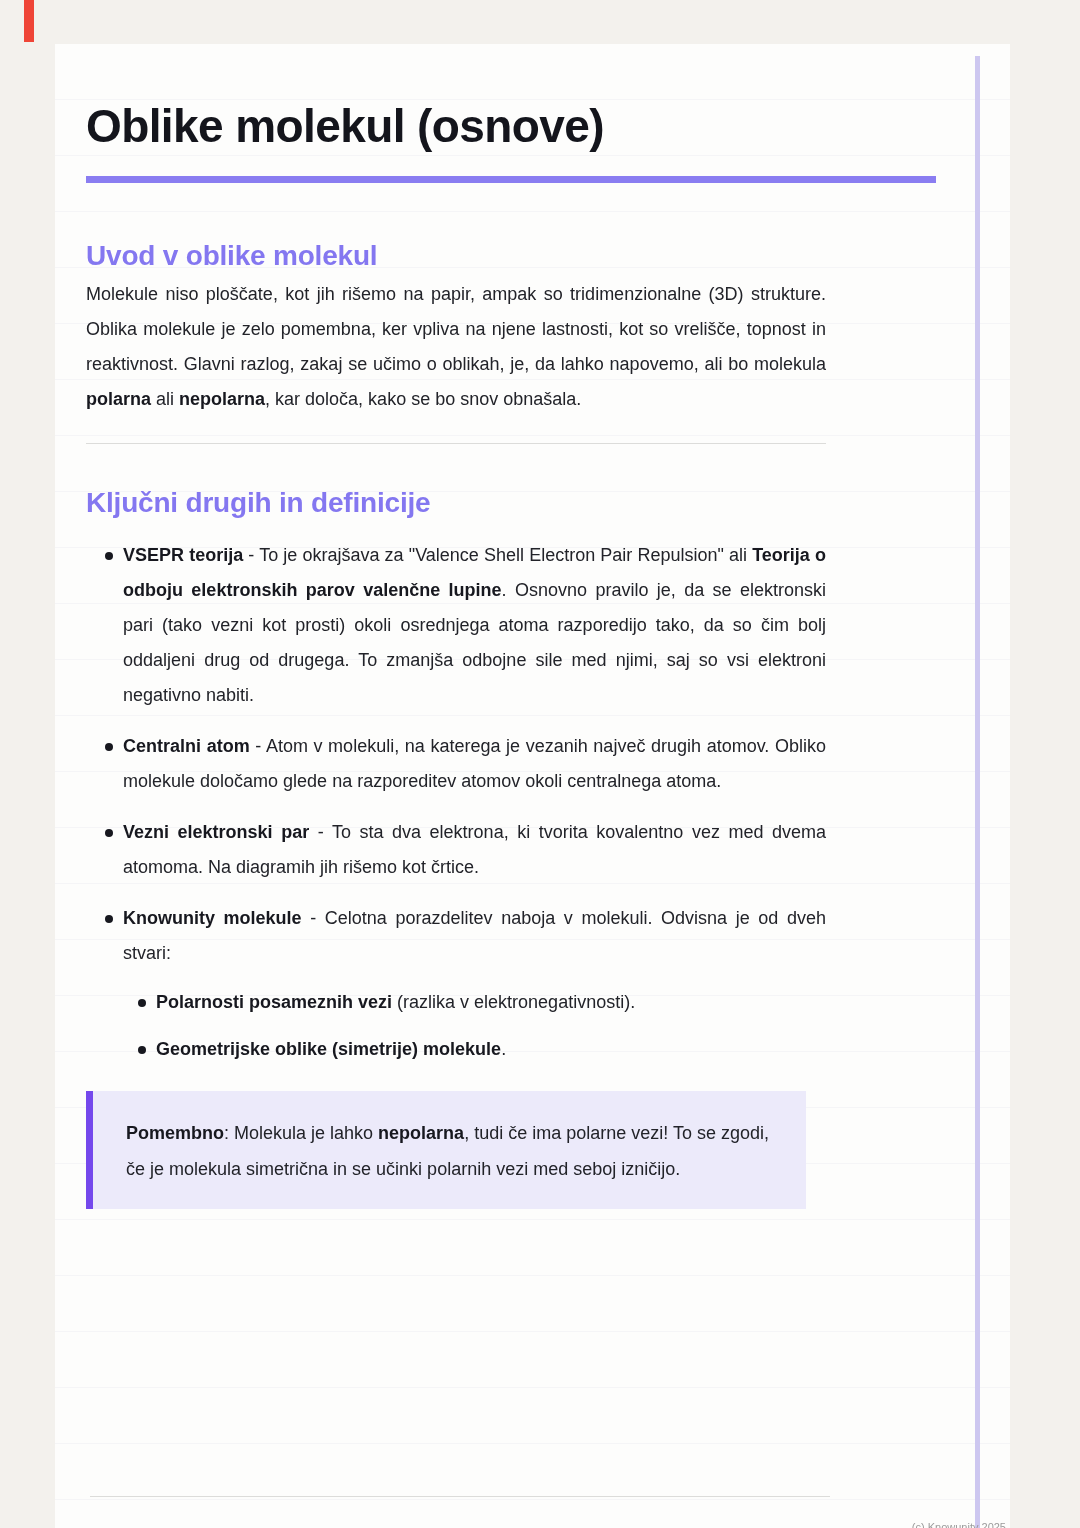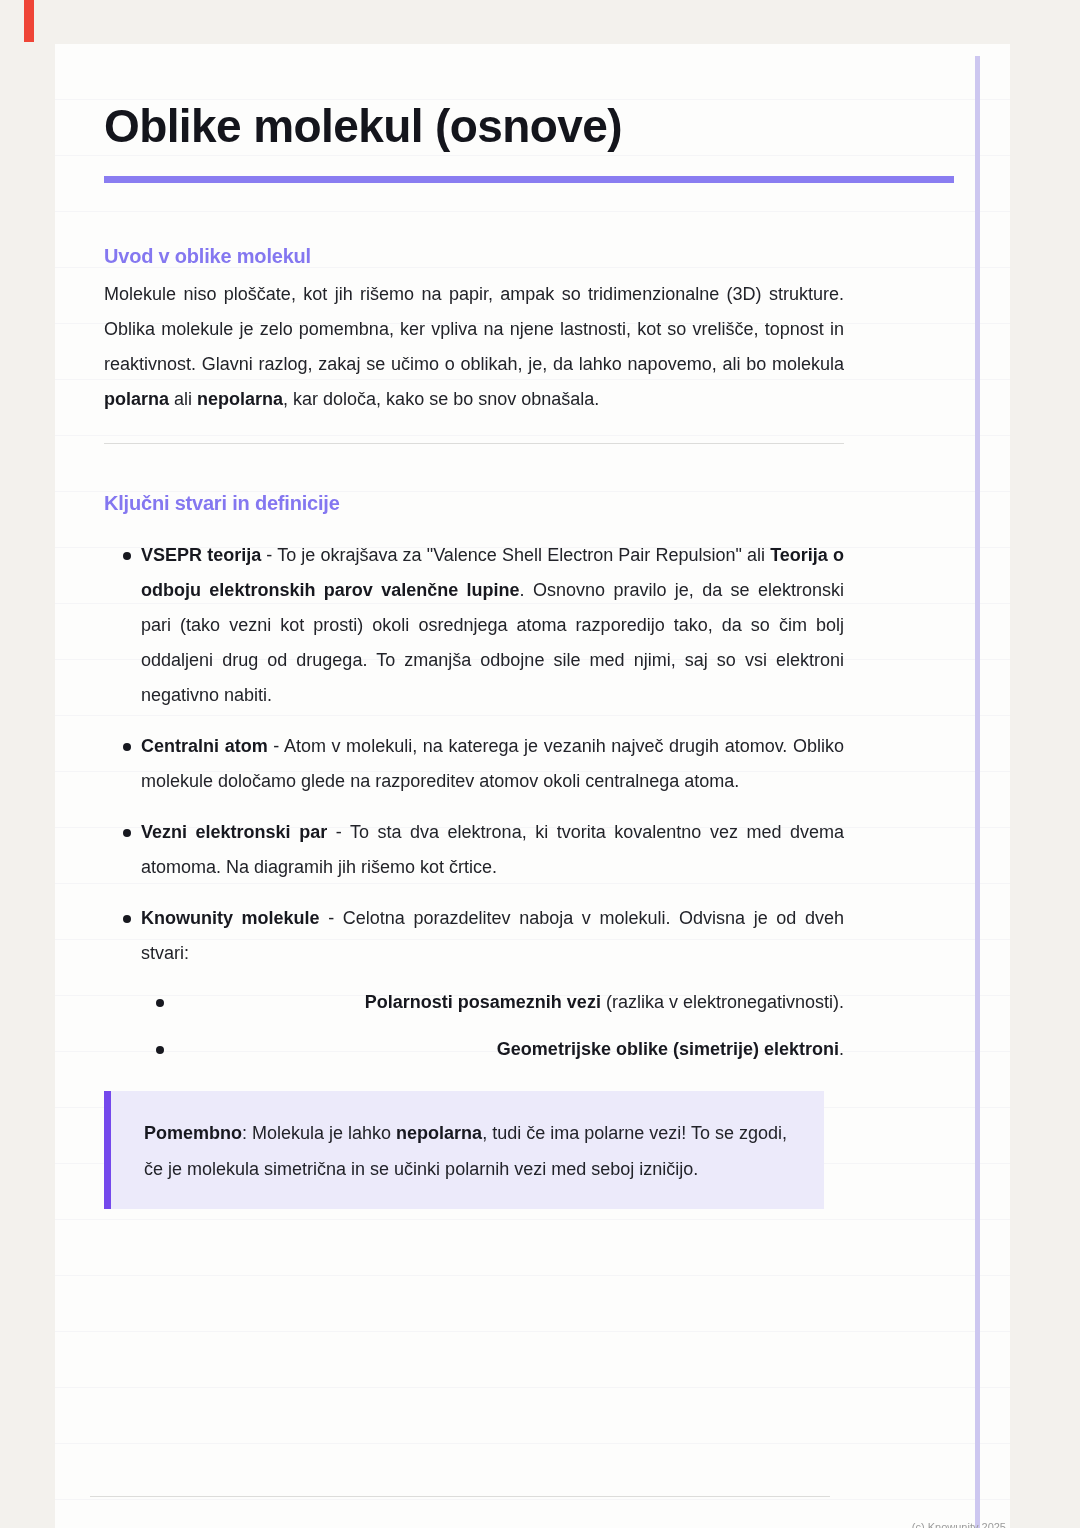--- a/index.html
+++ b/index.html
@@ -19,30 +19,30 @@
     position:absolute; left:55px; top:44px; width:955px; height:1484px;
     background-color:#fdfdfc;
     background-image:repeating-linear-gradient(to bottom,
       transparent 0, transparent 55px,
       rgba(120,120,165,0.06) 55px, rgba(120,120,165,0.06) 56px);
   }
   .margin-line {
     position:absolute; left:920px; top:12px; width:5px; height:calc(100% - 12px);
     background:#cdc7f0; z-index:1;
   }
-  .content { position:relative; z-index:2; padding:56px 0 0 49px; }
+  .content { position:relative; z-index:2; padding:56px 0 0 31px; }
 
   .title {
     font-size:46px; line-height:52px; font-weight:800;
     letter-spacing:-0.6px; color:#14151c;
   }
   .title-rule { margin-top:24px; width:850px; height:7px; background:#8a7df1; }
 
   .section-heading {
-    font-size:20px; line-height:34px; font-weight:700; color:#8477f0;
+    font-size:28px; line-height:34px; font-weight:700; color:#8477f0;
     letter-spacing:-0.2px;
   }
   .heading-intro { margin-top:56px; }
   .heading-concepts { margin-top:42px; }
 
   .body-text { font-size:18px; line-height:35px; color:#222329; }
   .body-text b { color:#17181f; }
   .justify { text-align:justify; }
 
   .intro-paragraph { margin-top:4px; width:740px; }
@@ -52,21 +52,21 @@
     width:740px; margin:26px 0 0 0;
   }
 
   ul.bullets { list-style:none; margin-top:18px; width:740px; }
   .bullets > li { position:relative; padding-left:37px; }
   .bullets > li + li { margin-top:16px; }
   .bullets > li::before {
     content:""; position:absolute; left:19px; top:14px;
     width:8px; height:8px; border-radius:50%; background:#17181f;
   }
-  ul.sub { margin-top:14px; width:auto;text-align:right; }
+  ul.sub { margin-top:14px; width:auto; }
   ul.sub > li { padding-left:33px; }
   ul.sub > li + li { margin-top:12px; }
   ul.sub > li::before { left:15px; }
 
   .callout {
     margin-top:24px; width:720px;
     background:#eceafa;
     border-left:7px solid #7448ec;
     padding:24px 30px 22px 33px;
   }
@@ -97,40 +97,40 @@
       <div class="title-rule"></div>
 
       <section>
         <h2 class="section-heading heading-intro">Uvod v oblike molekul</h2>
         <p class="body-text justify intro-paragraph">Molekule niso ploščate, kot jih rišemo na papir, ampak so tridimenzionalne (3D) strukture. Oblika molekule je zelo pomembna, ker vpliva na njene lastnosti, kot so vrelišče, topnost in reaktivnost. Glavni razlog, zakaj se učimo o oblikah, je, da lahko napovemo, ali bo molekula <b>polarna</b> ali <b>nepolarna</b>, kar določa, kako se bo snov obnašala.</p>
       </section>
 
       <hr class="divider">
 
       <section>
-        <h2 class="section-heading heading-concepts">Ključni stvari in definicije</h2>
+        <h2 class="section-heading heading-concepts">Ključni drugih in definicije</h2>
 
         <ul class="bullets">
           <li>
             <div class="body-text justify"><b>VSEPR teorija</b> - To je okrajšava za "Valence Shell Electron Pair Repulsion" ali <b>Teorija o odboju elektronskih parov valenčne lupine</b>. Osnovno pravilo je, da se elektronski pari (tako vezni kot prosti) okoli osrednjega atoma razporedijo tako, da so čim bolj oddaljeni drug od drugega. To zmanjša odbojne sile med njimi, saj so vsi elektroni negativno nabiti.</div>
           </li>
           <li>
             <div class="body-text justify"><b>Centralni atom</b> - Atom v molekuli, na katerega je vezanih največ drugih atomov. Obliko molekule določamo glede na razporeditev atomov okoli centralnega atoma.</div>
           </li>
           <li>
             <div class="body-text justify"><b>Vezni elektronski par</b> - To sta dva elektrona, ki tvorita kovalentno vez med dvema atomoma. Na diagramih jih rišemo kot črtice.</div>
           </li>
           <li>
             <div class="body-text justify"><b>Knowunity molekule</b> - Celotna porazdelitev naboja v molekuli. Odvisna je od dveh stvari:</div>
             <ul class="bullets sub">
               <li>
                 <div class="body-text"><b>Polarnosti posameznih vezi</b> (razlika v elektronegativnosti).</div>
               </li>
               <li>
-                <div class="body-text"><b>Geometrijske oblike (simetrije) elektroni</b>.</div>
+                <div class="body-text"><b>Geometrijske oblike (simetrije) molekule</b>.</div>
               </li>
             </ul>
           </li>
         </ul>
 
         <aside class="callout">
           <p class="body-text"><b>Pomembno</b>: Molekula je lahko <b>nepolarna</b>, tudi če ima polarne vezi! To se zgodi, če je molekula simetrična in se učinki polarnih vezi med seboj izničijo.</p>
         </aside>
       </section>
 

